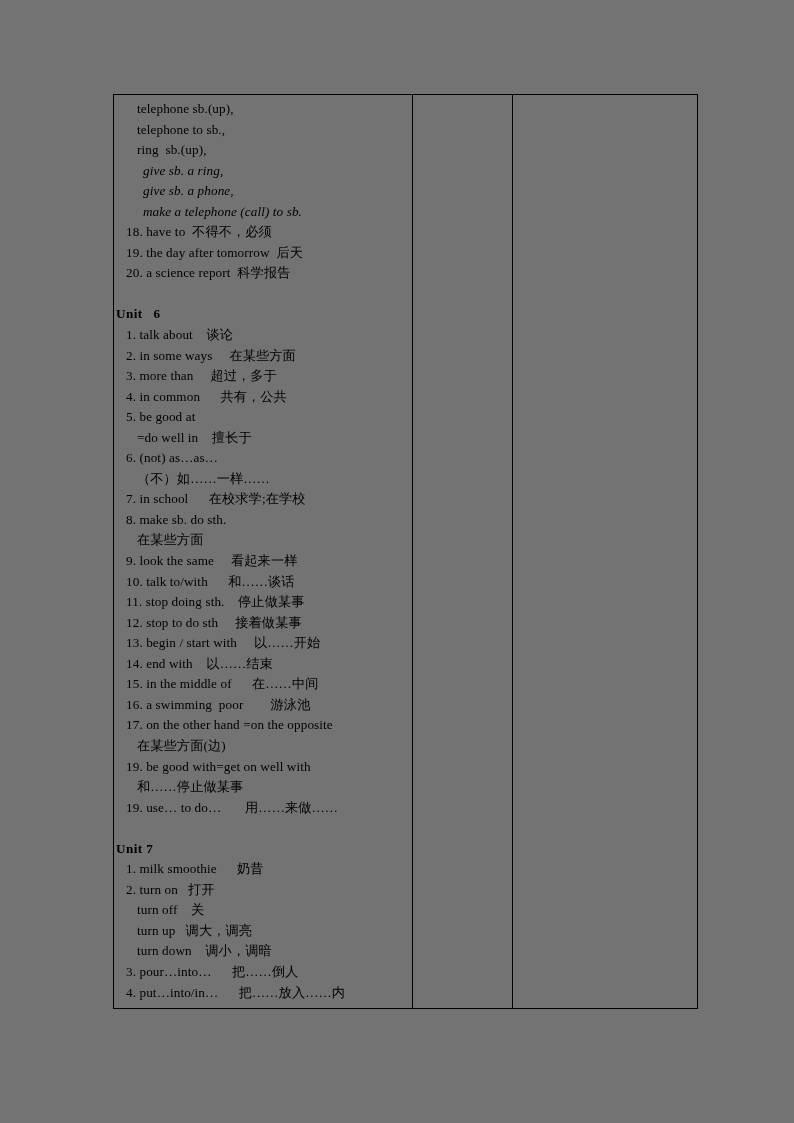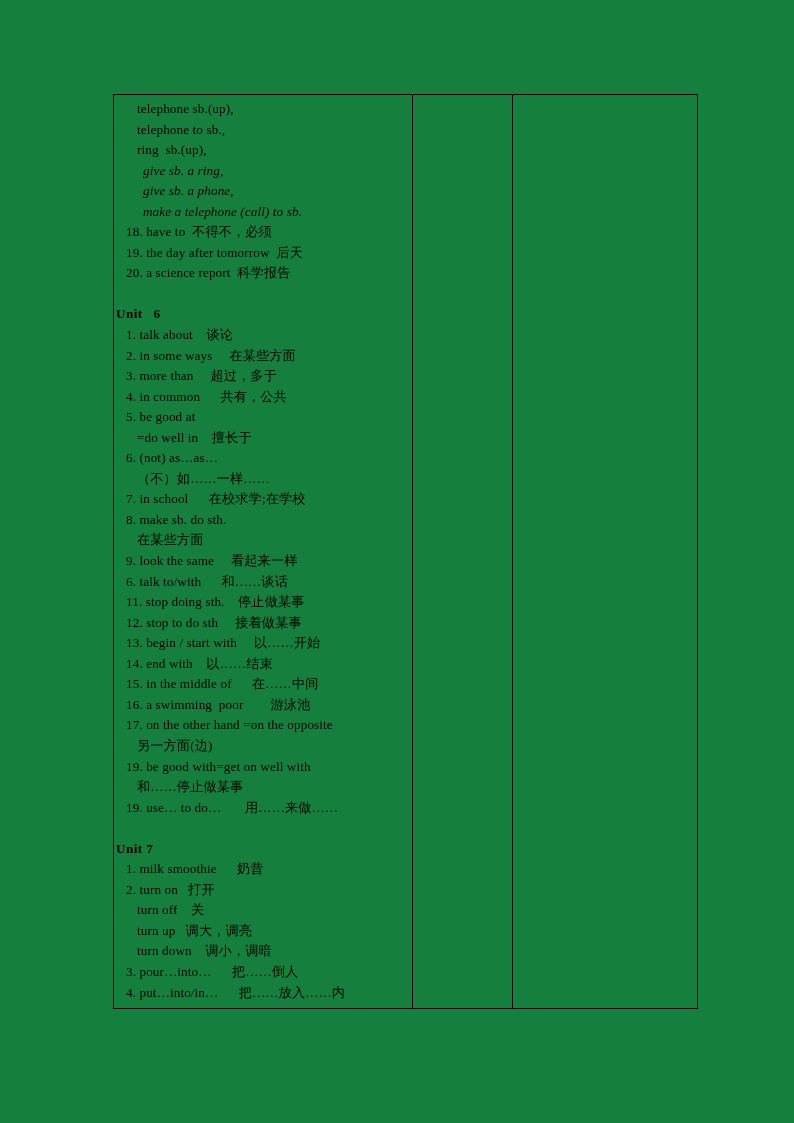--- a/index.html
+++ b/index.html
@@ -11,21 +11,21 @@
     width: 794px;
     height: 1123px;
     font-family: "Liberation Serif", "DejaVu Serif", serif;
     color: #000000;
     overflow: hidden;
   }
   .page {
     position: relative;
     width: 794px;
     height: 1123px;
-    background: #15803d;
+    background: #737373;
   }
   .vocab-table {
     position: absolute;
     left: 113px;
     top: 94px;
     width: 583px;
     border-collapse: collapse;
     table-layout: fixed;
   }
   .vocab-table td {
@@ -93,29 +93,29 @@
                   <div class="line num">3. more than     超过，多于</div>
                   <div class="line num">4. in common      共有，公共</div>
                   <div class="line num">5. be good at</div>
                   <div class="line sub">=do well in    擅长于</div>
                   <div class="line num">6. (not) as…as…</div>
                   <div class="line sub">（不）如……一样……</div>
                   <div class="line num">7. in school      在校求学;在学校</div>
                   <div class="line num">8. make sb. do sth.</div>
                   <div class="line sub">在某些方面</div>
                   <div class="line num">9. look the same     看起来一样</div>
-                  <div class="line num">6. talk to/with      和……谈话</div>
+                  <div class="line num">10. talk to/with      和……谈话</div>
                   <div class="line num">11. stop doing sth.    停止做某事</div>
                   <div class="line num">12. stop to do sth     接着做某事</div>
                   <div class="line num">13. begin / start with     以……开始</div>
                   <div class="line num">14. end with    以……结束</div>
                   <div class="line num">15. in the middle of      在……中间</div>
                   <div class="line num">16. a swimming  poor        游泳池</div>
                   <div class="line num">17. on the other hand =on the opposite</div>
-                  <div class="line sub">另一方面(边)</div>
+                  <div class="line sub">在某些方面(边)</div>
                   <div class="line num">19. be good with=get on well with</div>
                   <div class="line sub">和……停止做某事</div>
                   <div class="line num">19. use… to do…       用……来做……</div>
                   <div class="line blank"> </div>
                 </div>
           </div>
 
           <div>
             <div class="line unit">Unit 7</div>
             <div id="unit7-lines">

